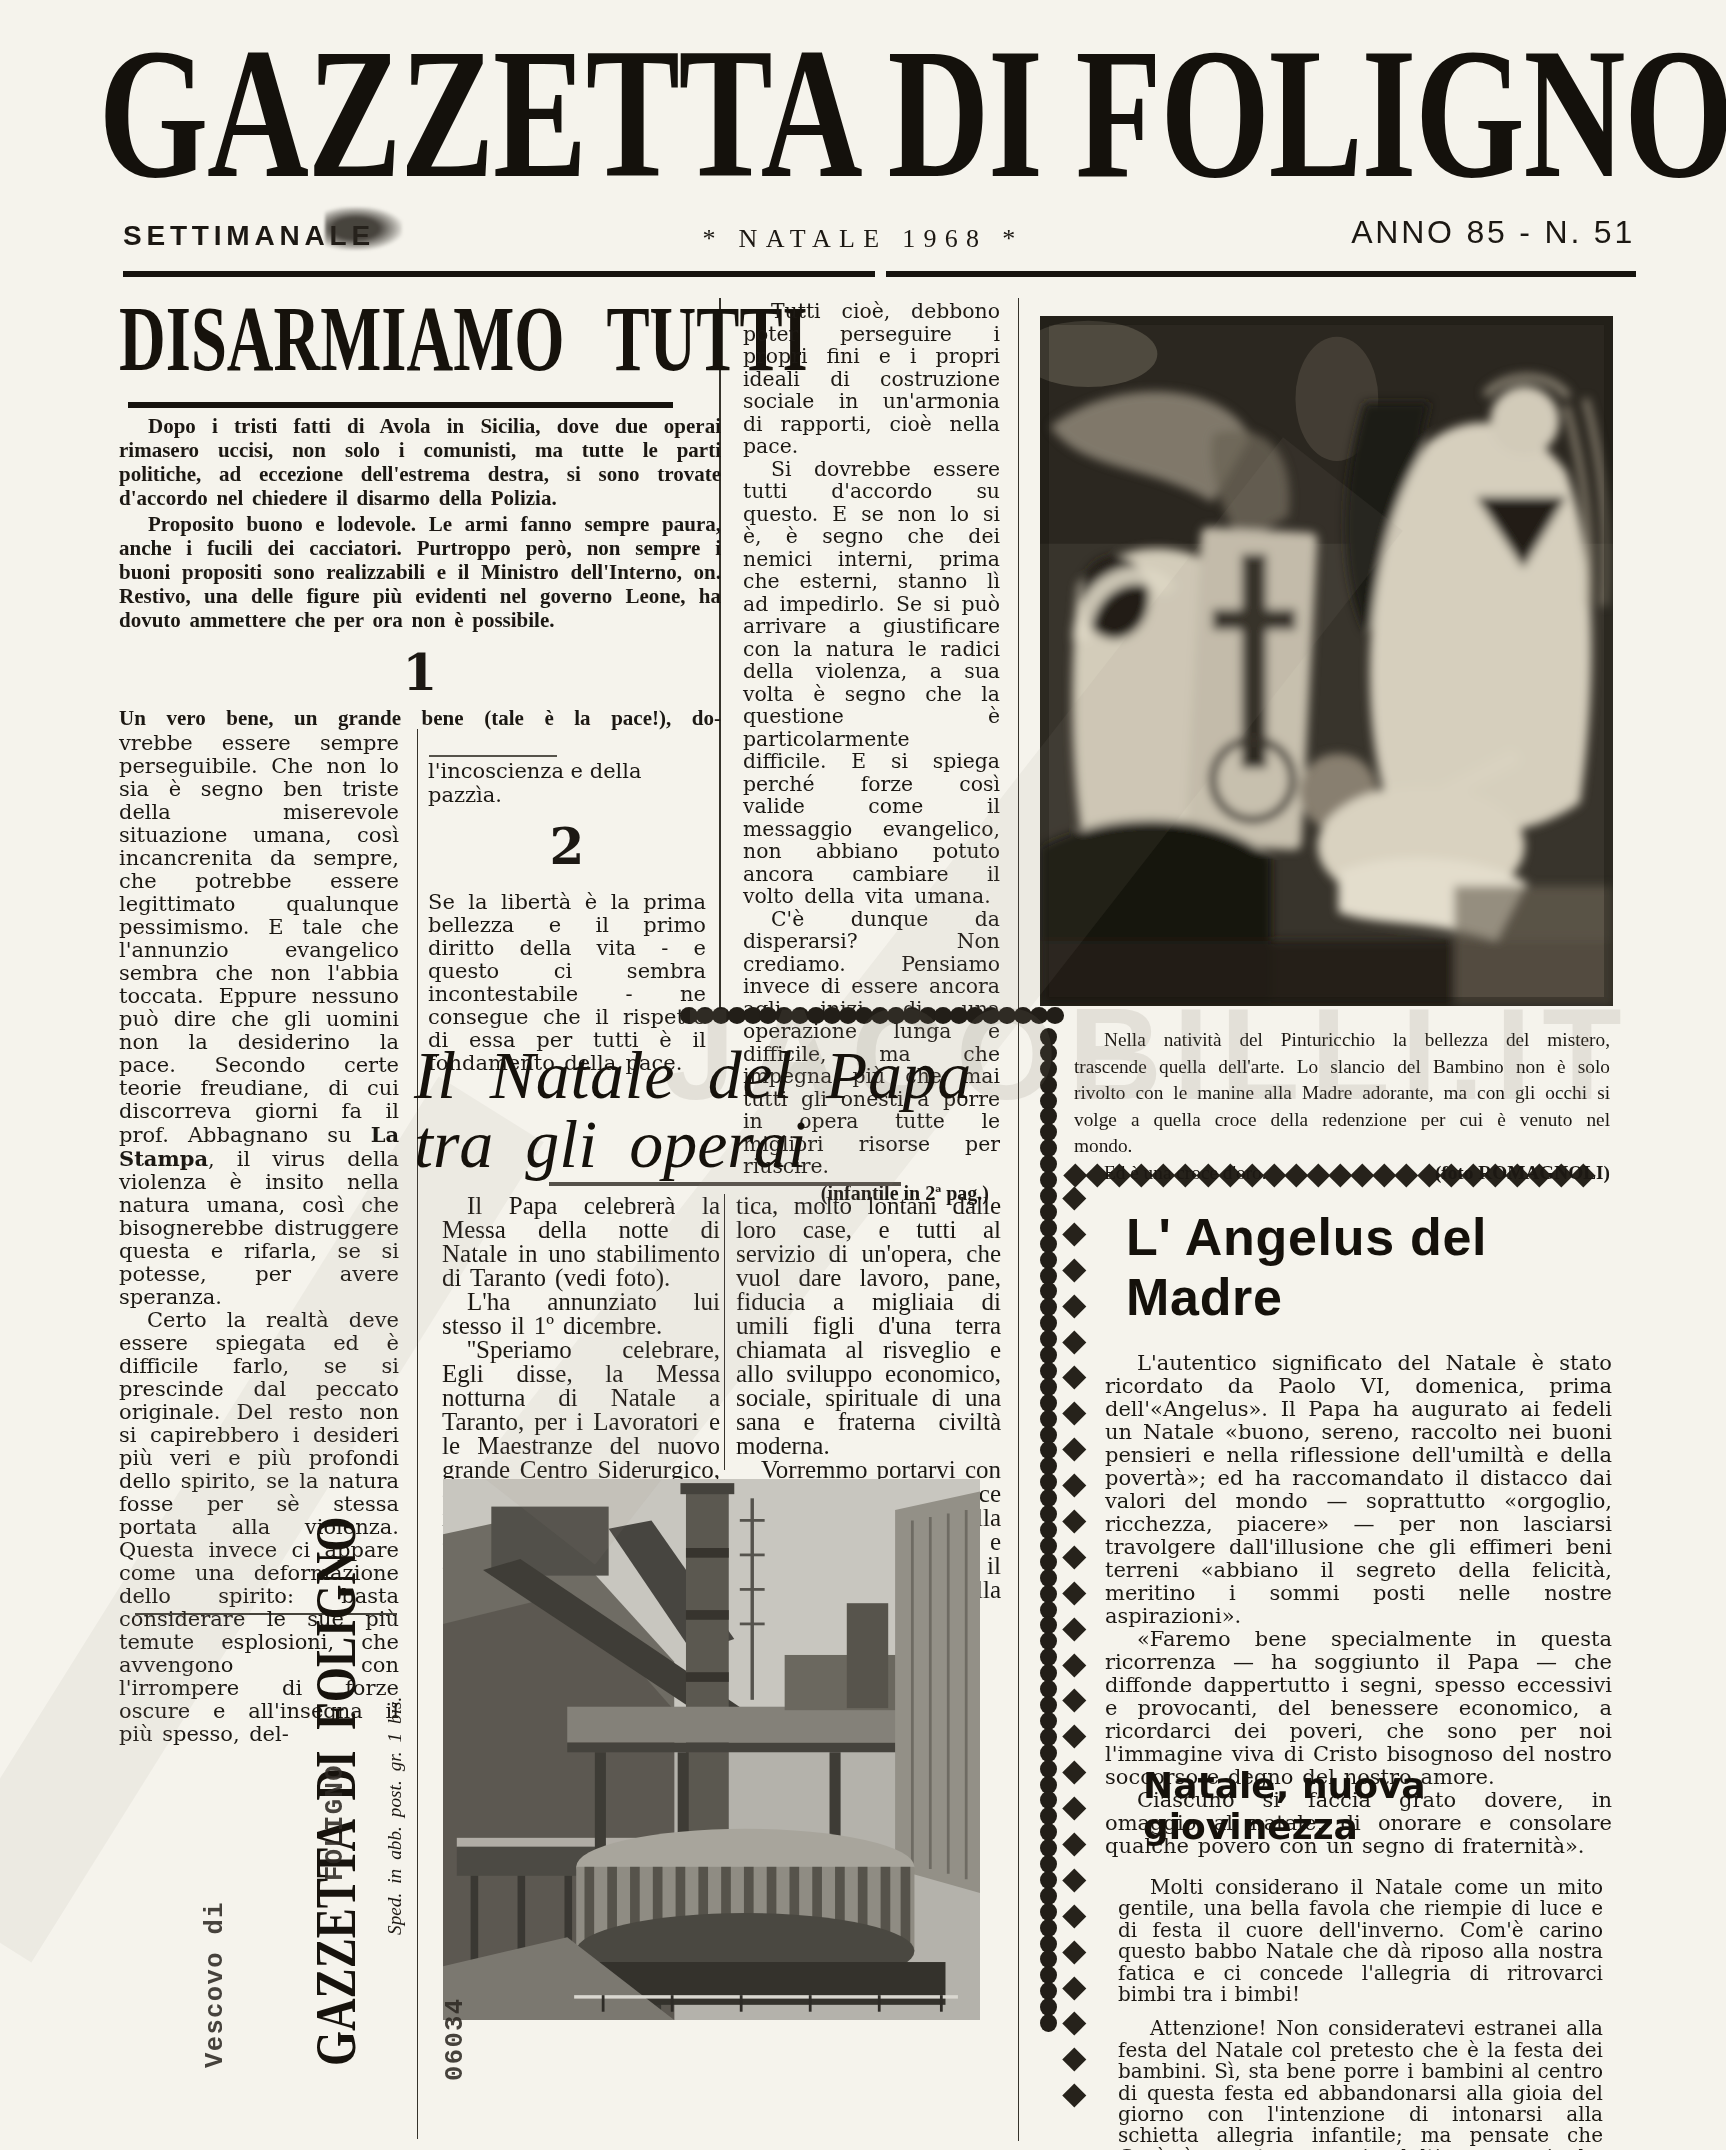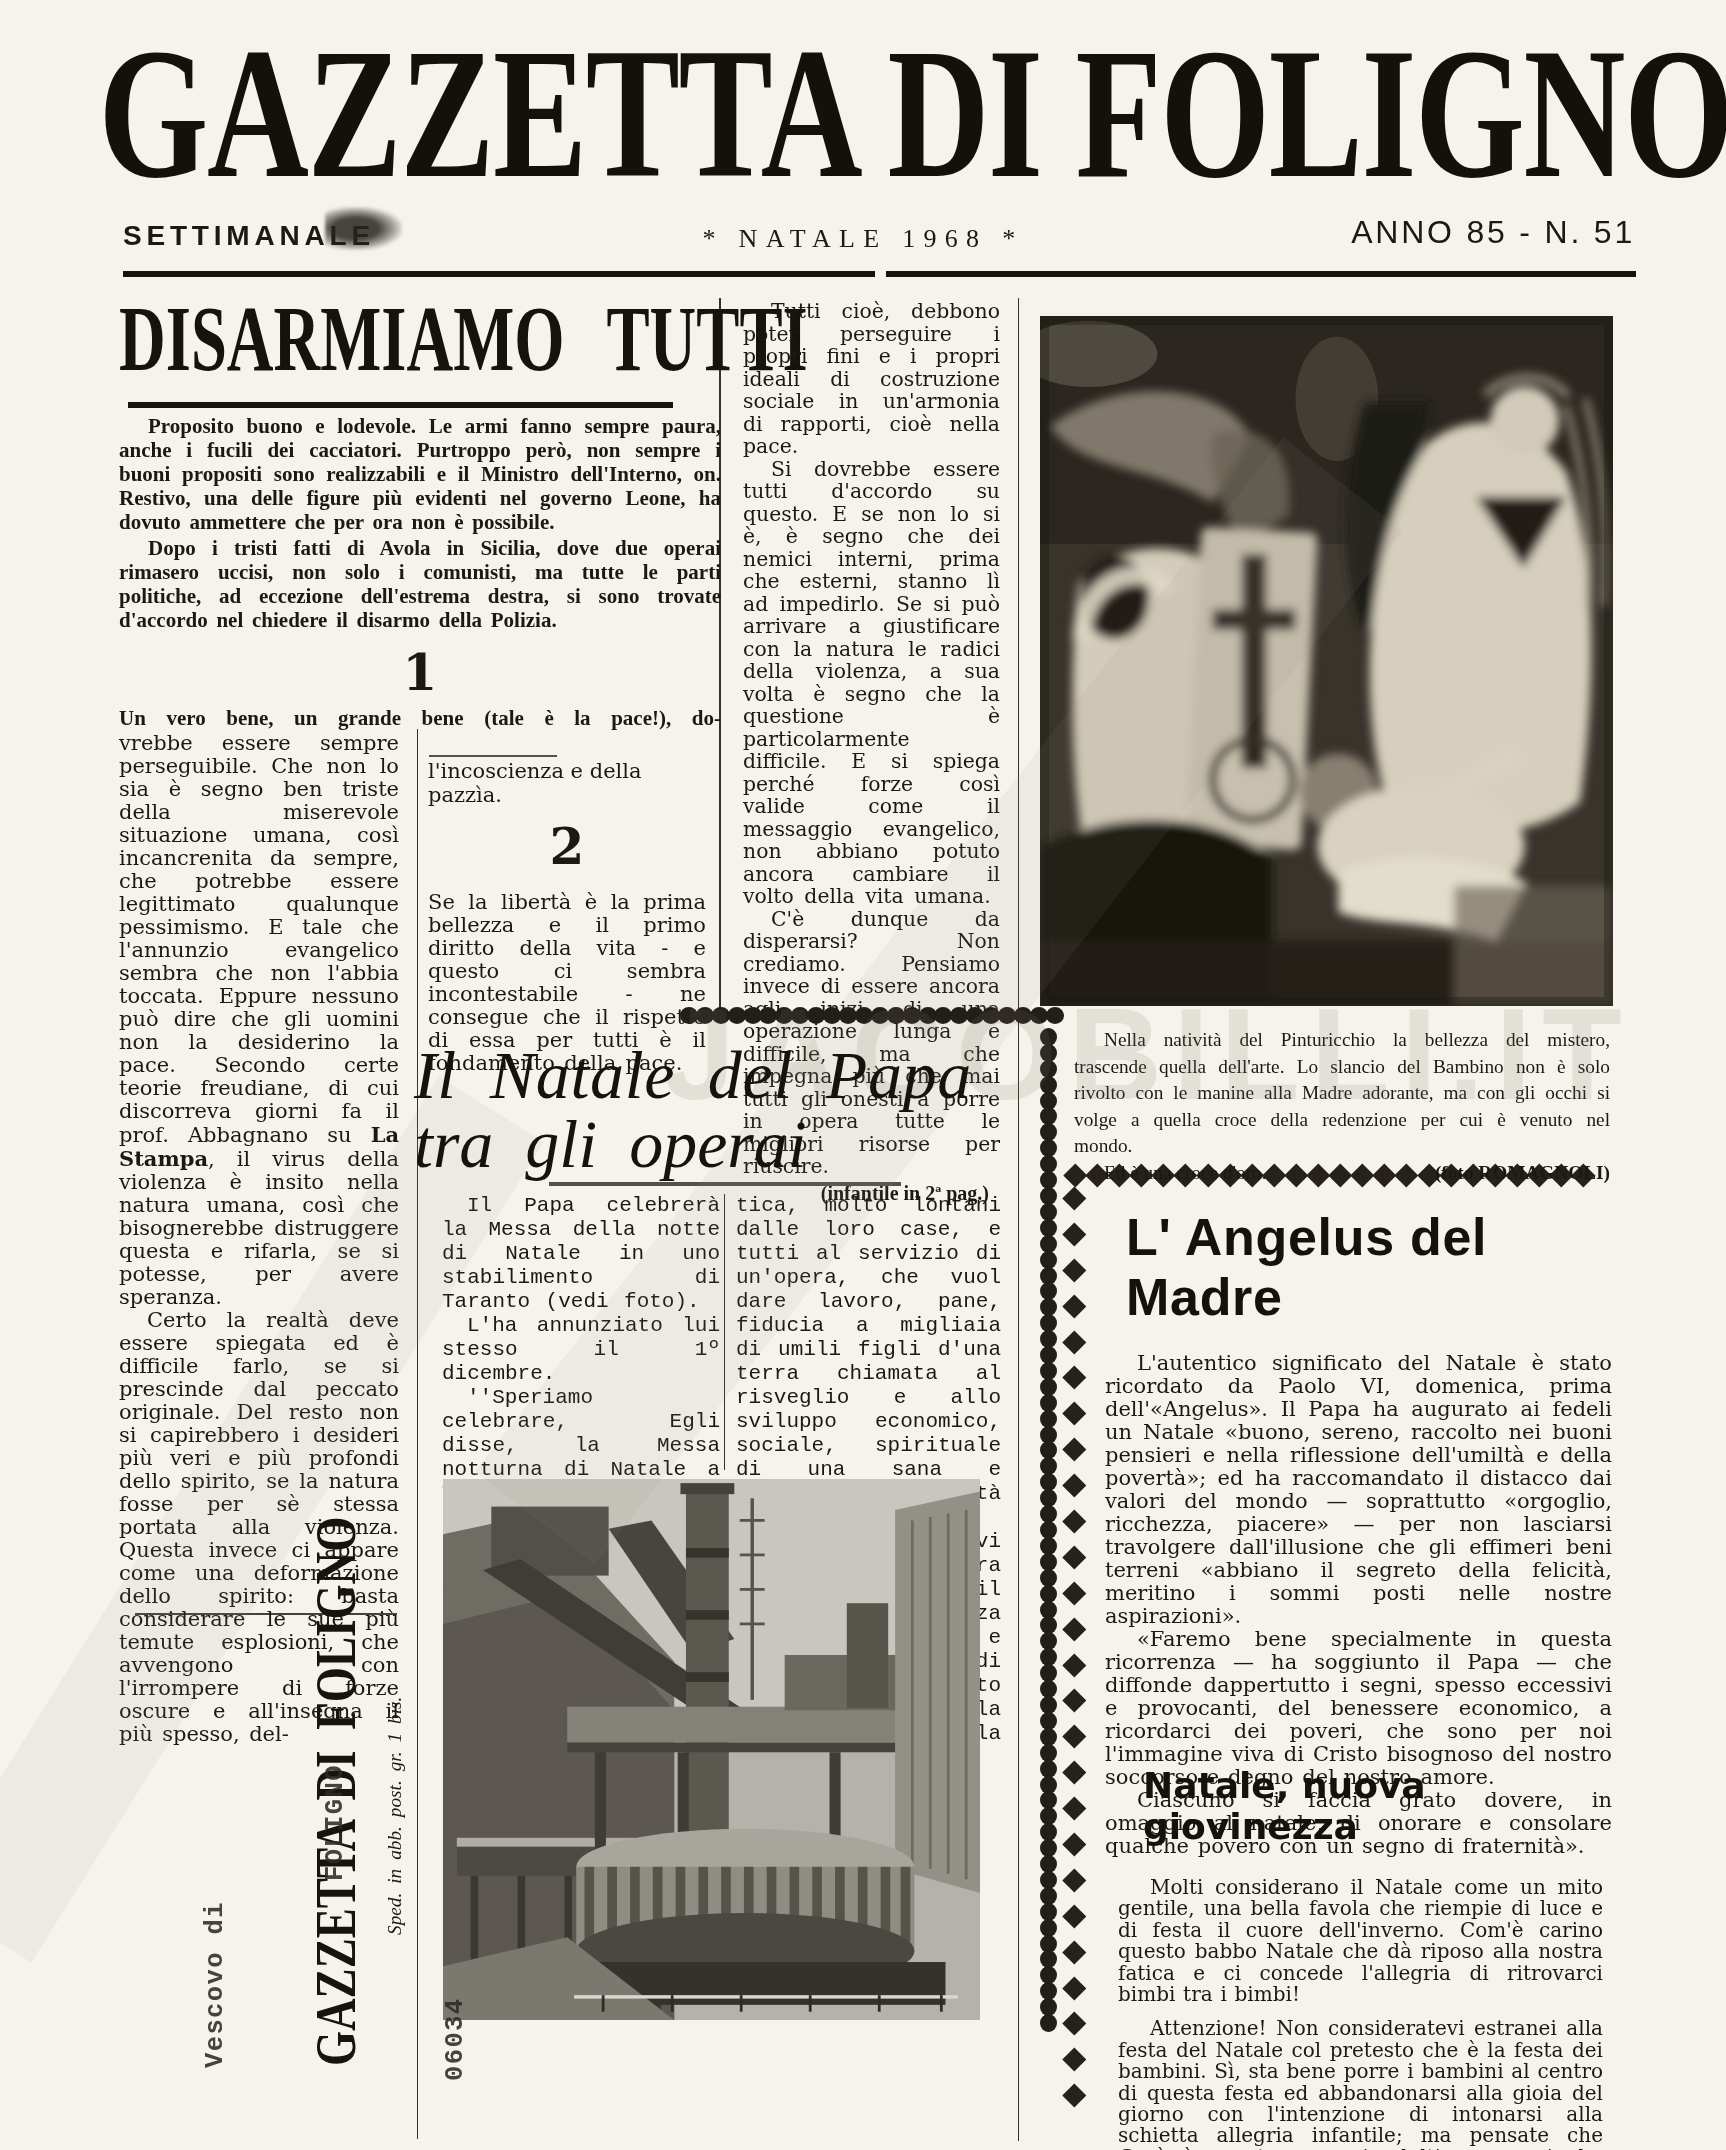--- a/index.html
+++ b/index.html
@@ -87,21 +87,21 @@
   .caption p { font-size:19.3px; line-height:26.6px; text-align:justify; text-indent:30px; margin:0; word-spacing:2.8px; }
   .caption-last { display:flex; justify-content:space-between; font-size:19.3px; line-height:26.6px; }
   .caption-last .c-end { padding-left:30px; }
   .caption-last .c-credit { font-weight:bold; }
 
   
   .papa-head { left:414px; top:1041px; width:594px; font-style:italic; font-weight:normal; color:#16120c; z-index:6; }
   .papa-head .l1 { font-size:68px; line-height:69px; letter-spacing:0.7px; word-spacing:15px; }
   .papa-head .l2 { font-size:68px; line-height:69px; margin-top:0px; word-spacing:15px; }
   .papa-underline { left:549px; top:1182px; width:352px; height:3.5px; background:#55514a; }
-  .papacol { font-family:Liberation Mono, monospace; font-size:21px; line-height:24px; text-align:justify; }
+  .papacol { font-family:Liberation Serif, serif; font-size:25px; line-height:24px; text-align:justify; }
   .papacol p { margin:0; text-indent:25px; word-spacing:2.8px; }
   .papa-col1 { left:442px; top:1194px; width:278px; }
   .papa-col2 { left:736px; top:1194px; width:265px; }
 
   
   .plant { left:443px; top:1479px; width:537px; height:541px; }
   .plant svg { display:block; width:100%; height:100%; }
 
   
   .angelus { left:1105px; top:1207px; width:507px; z-index:6; }
@@ -147,22 +147,22 @@
   <div class="abs vline vl-a"></div>
   <div class="abs vline vl-b"></div>
   <div class="abs vline vl-c"></div>
   <div class="abs vline vl-d"></div>
   <div class="abs endrule"></div>
   <div class="abs minirule"></div>
 
   <div class="abs dis-headline">DISARMIAMO TUTTI</div>
   <div class="abs dis-underline"></div>
   <div class="abs dis-intro">
+    <p>Dopo i tristi fatti di Avola in Sicilia, dove due operai rimasero uccisi, non solo i comunisti, ma tutte le parti politiche, ad eccezione dell'estrema destra, si sono trovate d'accordo nel chiedere il disarmo della Polizia.</p>
     <p>Proposito buono e lodevole. Le armi fanno sempre paura, anche i fucili dei cacciatori.  Purtroppo però, non sempre i buoni propositi sono realizzabili e il Ministro dell'Interno, on. Restivo, una delle figure più evidenti nel governo Leone, ha dovuto ammettere che per ora non è possibile.</p>
-    <p>Dopo i tristi fatti di Avola in Sicilia, dove due operai rimasero uccisi, non solo i comunisti, ma tutte le parti politiche, ad eccezione dell'estrema destra, si sono trovate d'accordo nel chiedere il disarmo della Polizia.</p>
   </div>
   <div class="abs secnum sec1">1</div>
   <div class="abs lead-line">Un vero bene, un grande bene (tale è la pace!), do-</div>
 
   <div class="abs bodycol subcol-left">
     <p><span>vrebbe essere sempre perseguibile. Che non lo sia è segno ben triste della miserevole situazione umana, così incancrenita da sempre, che potrebbe essere legittimato qualunque pessimismo. E tale che l'annunzio evangelico sembra che non l'abbia toccata. Eppure nessuno può dire che gli uomini non la desiderino la pace. Secondo certe teorie freudiane, di cui discorreva giorni fa il prof. Abbagnano su </span><b>La Stampa</b><span>, il virus della violenza è insito nella natura umana, così che bisognerebbe distruggere questa e rifarla, se si potesse, per avere speranza.</span></p>
     <p>Certo la realtà deve essere spiegata ed è difficile farlo, se si prescinde dal peccato originale. Del resto non si capirebbero i desideri più veri e più profondi dello spirito,  se la natura fosse per sè stessa portata alla violenza. Questa invece ci appare come una deformazione dello spirito: basta considerare le sue più temute esplosioni, che avvengono con l'irrompere di forze oscure e all'insegna il più spesso, del-</p>
   </div>
 
   <div class="abs subcol-right">

